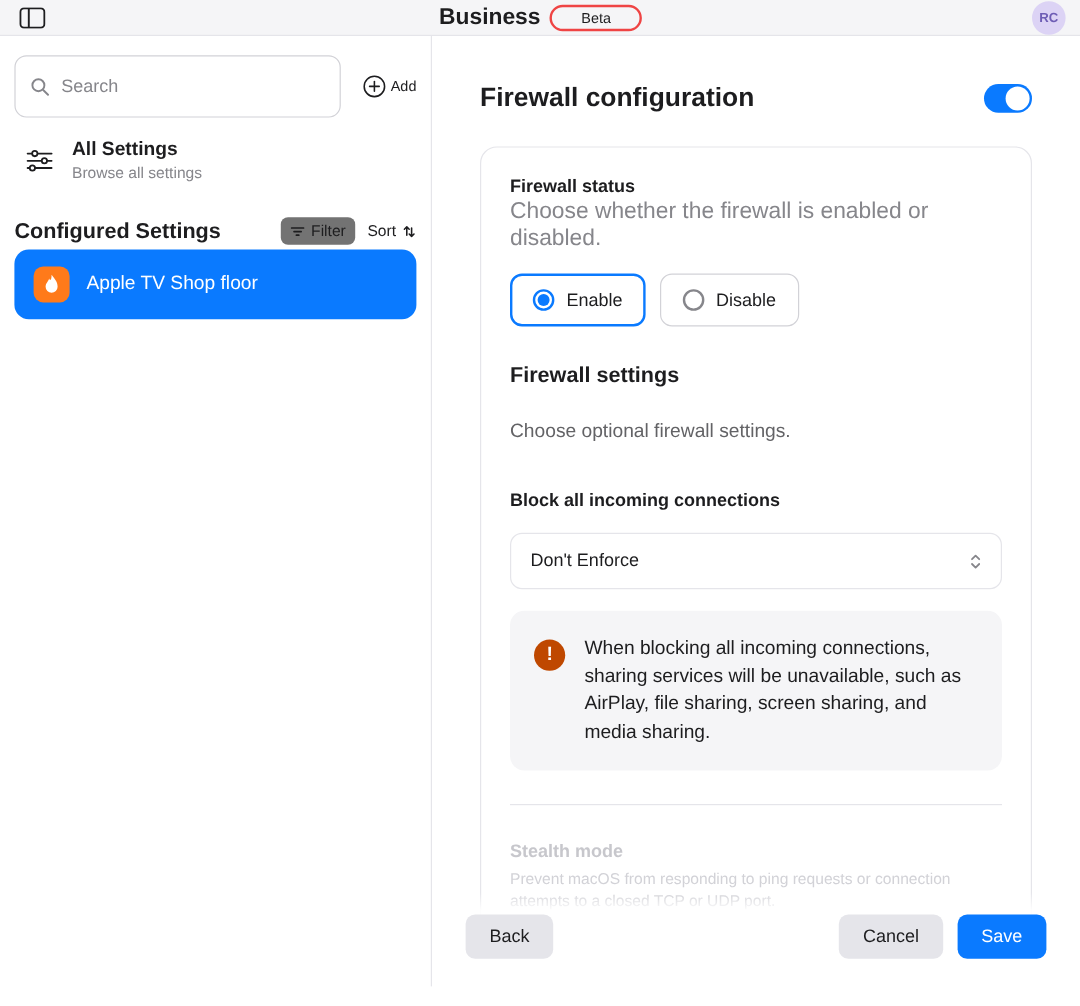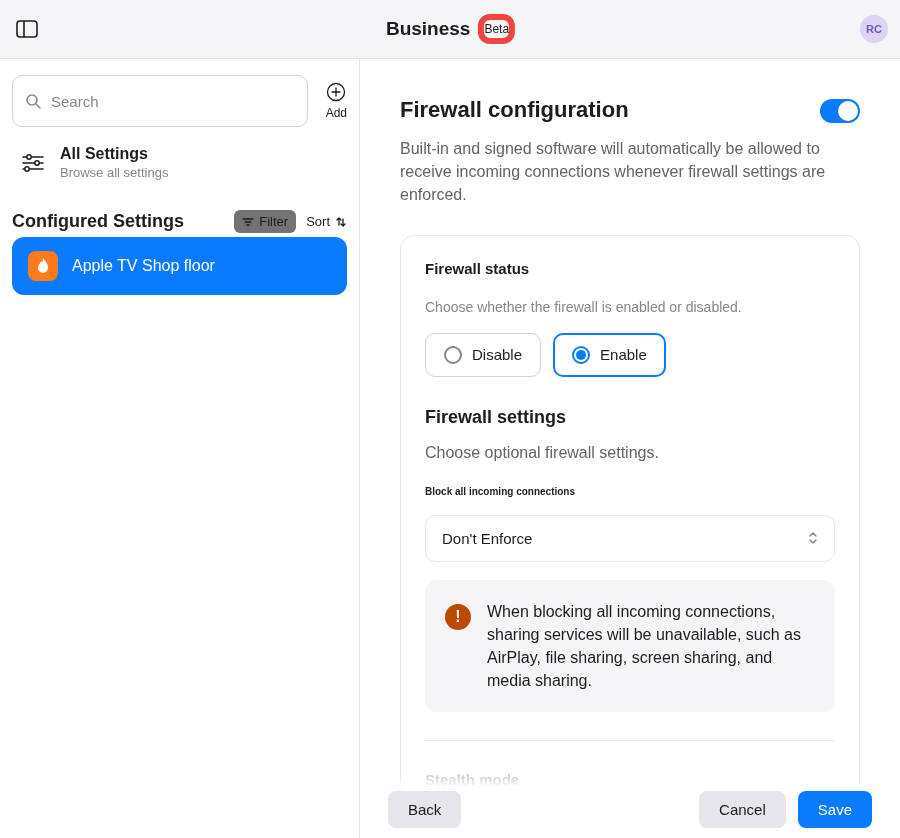--- a/index.html
+++ b/index.html
@@ -1,32 +1,32 @@
 <!DOCTYPE html>
 <html><head>
 <meta charset="utf-8">
 <style>
   * { box-sizing: border-box; margin: 0; padding: 0; }
   html, body { width: 900px; height: 838px; font-family: -apple-system, "Helvetica Neue", Arial, sans-serif; color: #1d1d1f; background: #fff; overflow: hidden; }
   
-  .topbar { height: 59px; background: #f5f5f7; display: flex; align-items: center; padding: 0 12px; border-bottom: 1px solid #e5e5ea; position: relative; }
+  .topbar { height: 30px; background: #f5f5f7; display: flex; align-items: center; padding: 0 12px; border-bottom: 1px solid #e5e5ea; position: relative; }
   .toggle-sidebar-btn { display: flex; align-items: center; justify-content: center; width: 30px; height: 30px; border-radius: 6px; cursor: pointer; }
   .brand { position: absolute; left: 50%; transform: translateX(-50%); display: flex; align-items: center; gap: 8px; }
   .brand-text { font-size: 19px; font-weight: 600; display: flex; align-items: center; }
   .apple-logo { font-size: 19px; margin-right: 1px; line-height: 1; }
-  .beta-pill { font-size: 12px; border: 6px solid #ef4444; border-radius: 12px; padding: 2px 0; color: #1d1d1f; font-weight: 500; }
+  .beta-pill { font-size: 12px; border: 2px solid #ef4444; border-radius: 12px; padding: 2px 24px; color: #1d1d1f; font-weight: 500; }
   .avatar { margin-left: auto; width: 28px; height: 28px; border-radius: 50%; background: #dcd3f5; color: #6e5db5; font-size: 11px; font-weight: 600; display: flex; align-items: center; justify-content: center; }
   
   .bodywrap { display: flex; height: calc(100% - 46px); }
   .sidebar { width: 360px; border-right: 1px solid #e5e5ea; padding: 12px 12px 0 12px; position: relative; }
   .search-row { display: flex; align-items: center; gap: 18px; margin-top: 4px; }
   .search-input { flex: 1; display: flex; align-items: center; gap: 10px; border: 1px solid #d2d2d7; background: #fff; border-radius: 10px; height: 52px; padding: 0 12px; color: #86868b; }
   .search-input input { border: none; outline: none; flex: 1; font-size: 15px; color: #1d1d1f; background: transparent; }
   .search-input input::placeholder { color: #86868b; }
-  .add-btn { display: flex; flex-direction: column; align-items: center; gap: 4px; font-size: 12px; color: #1d1d1f; cursor: pointer; }
+  .add-btn { display: flex; flex-direction: row; align-items: center; gap: 4px; font-size: 12px; color: #1d1d1f; cursor: pointer; }
   .all-settings-row { display: flex; align-items: center; gap: 14px; padding: 18px 8px 20px 8px; cursor: pointer; }
   .sliders-icon { width: 26px; display: flex; justify-content: center; }
   .all-title { font-size: 16px; font-weight: 600; }
   .all-sub { font-size: 13px; color: #86868b; margin-top: 2px; }
   .section-head { display: flex; align-items: center; justify-content: space-between; margin-top: 10px; margin-bottom: 4px; }
   .section-title { font-size: 18px; font-weight: 700; }
   .section-tools { display: flex; align-items: center; gap: 10px; font-size: 13px; color: #1d1d1f; }
   .filter-pill { display: flex; align-items: center; gap: 5px; background: #737373; border-radius: 6px; padding: 4px 8px; cursor: pointer; }
   .sort-btn { display: flex; align-items: center; gap: 5px; cursor: pointer; }
   .config-item { background: #0a7aff; color: #fff; border-radius: 12px; display: flex; align-items: center; gap: 14px; padding: 14px 16px; cursor: pointer; }
@@ -35,30 +35,30 @@
   
   .main { flex: 1; position: relative; overflow: hidden; }
   .main-scroll { padding: 38px 40px 120px 40px; height: 100%; overflow: hidden; }
   .heading-row { display: flex; align-items: flex-start; justify-content: space-between; gap: 20px; }
   .heading-title { font-size: 22px; font-weight: 700; }
   .toggle-switch { width: 40px; height: 24px; border-radius: 20px; background: #0a7aff; position: relative; cursor: pointer; flex-shrink: 0; margin-top: 2px; }
   .toggle-switch::after { content: ""; position: absolute; right: 2px; top: 2px; width: 20px; height: 20px; border-radius: 50%; background: #fff; }
   .heading-desc { color: #636366; font-size: 16px; line-height: 1.45; margin-top: 14px; max-width: 440px; }
   .card { border: 1px solid #e5e5ea; border-radius: 14px; padding: 24px 24px 26px 24px; margin-top: 28px; }
   .subhead { font-size: 15px; font-weight: 600; }
-  .subdesc { font-size: 14px; color: #86868b; margin-top: 22px; }
+  .subdesc { font-size: 19px; color: #86868b; margin-top: 2px; }
   .radio-row { display: flex; gap: 12px; margin-top: 18px; }
   .radiobtn { display: flex; align-items: center; gap: 10px; border: 1px solid #d2d2d7; border-radius: 10px; padding: 12px 18px; font-size: 15px; cursor: pointer; }
   .radiobtn.selected { border: 2px solid #0a7aff; padding: 11px 17px; }
   .radio-circle { width: 18px; height: 18px; border-radius: 50%; border: 2px solid #86868b; display: flex; align-items: center; justify-content: center; }
   .radiobtn.selected .radio-circle { border-color: #0a7aff; }
   .radio-dot { width: 10px; height: 10px; border-radius: 50%; background: #0a7aff; }
   .subsection-title { font-size: 18px; font-weight: 700; margin-top: 30px; }
-  .subsection-desc { font-size: 16px; color: #636366; margin-top: 16px; }
-  .block-title { font-size: 10px; font-weight: 600; margin-top: 24px; }
+  .subsection-desc { font-size: 16px; color: #636366; margin-top: 28px; }
+  .block-title { font-size: 15px; font-weight: 600; margin-top: 40px; }
   .block-desc { font-size: 13px; color: #86868b; margin-top: 6px; line-height: 1.4; }
   .select-box { margin-top: 18px; border: 1px solid #e5e5ea; border-radius: 10px; padding: 14px 16px; display: flex; align-items: center; justify-content: space-between; cursor: pointer; font-size: 15px; }
   .warning-box { margin-top: 18px; background: #f5f5f7; border-radius: 12px; padding: 20px; display: flex; gap: 16px; align-items: flex-start; }
   .warn-icon { width: 26px; height: 26px; border-radius: 50%; background: #bf4800; color: #fff; font-weight: 700; display: flex; align-items: center; justify-content: center; flex-shrink: 0; margin-top: 4px; }
   .warn-text { font-size: 16px; color: #1d1d1f; line-height: 1.45; }
   .stealth-title { font-size: 15px; font-weight: 600; margin-top: 30px; color: #c7c7cc; }
   .stealth-desc { font-size: 13px; color: #d2d2d7; margin-top: 6px; line-height: 1.4; }
   .divider { border-top: 1px solid #e5e5ea; margin-top: 28px; }
   
   .footer { position: absolute; left: 0; right: 0; bottom: 0; height: 78px; background: linear-gradient(to bottom, rgba(255,255,255,0) 0%, rgba(255,255,255,0.92) 18%, #fff 40%); display: flex; align-items: center; justify-content: space-between; padding: 0 28px 6px 28px; }
@@ -158,37 +158,36 @@
   </div>
 
   <div class="main">
     <div class="main-scroll">
       <div class="heading-row">
         <div>
           <div class="heading-title">Firewall configuration</div>
         </div>
         <div class="toggle-switch"></div>
       </div>
-      <div class="heading-desc">Built-in and signed software will automatically be allowed to receive incoming connections whenever firewall settings are enforced.</div>
 
       <div class="card">
         <div class="subhead">Firewall status</div>
         <div class="subdesc">Choose whether the firewall is enabled or disabled.</div>
 
         <div class="radio-row">
-          <div class="radiobtn">
-            <span class="radio-circle"></span>
-            <span>Disable</span>
-          </div>
           <div class="radiobtn selected">
             <span class="radio-circle">
                 <span class="radio-dot"></span>
               </span>
             <span>Enable</span>
           </div>
+          <div class="radiobtn">
+            <span class="radio-circle"></span>
+            <span>Disable</span>
+          </div>
         </div>
 
         <div class="subsection-title">Firewall settings</div>
         <div class="subsection-desc">Choose optional firewall settings.</div>
 
         <div class="block-title">Block all incoming connections</div>
 
         <div class="select-box">
           <span>Don't Enforce</span>
           <svg width="10" height="14" viewBox="0 0 10 14">

